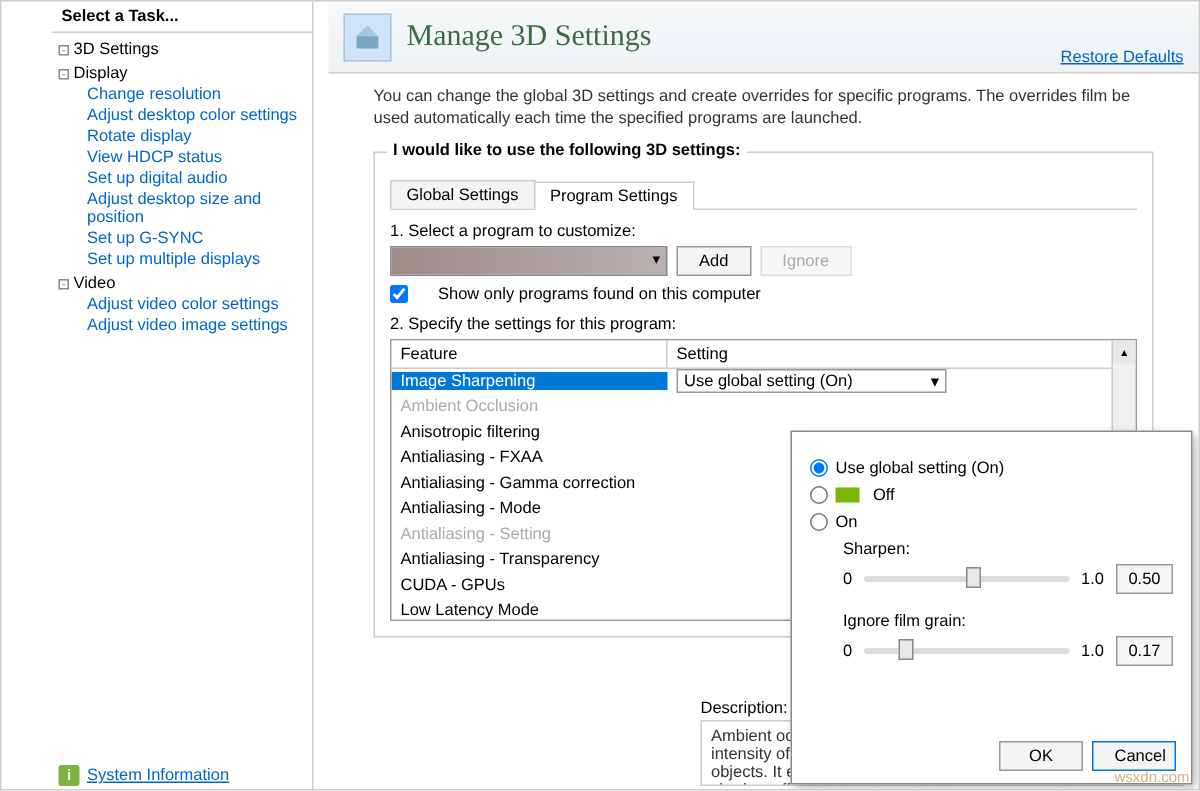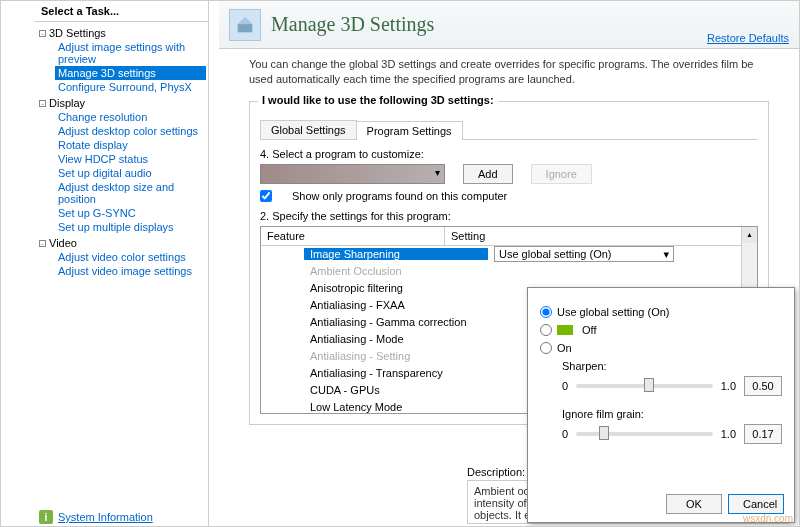--- a/index.html
+++ b/index.html
@@ -31,35 +31,35 @@
   .desc { padding: 8px 30px; font-size: 11px; line-height: 1.35; color: #333; }
 
   .group { margin: 6px 30px 0 30px; border: 1px solid #ccc; padding: 10px; position: relative; }
   .group .glabel { position: absolute; top: -8px; left: 8px; background: #fff; padding: 0 4px; font-weight: bold; }
 
   .tabs { display: flex; border-bottom: 1px solid #ccc; margin-top: 8px; }
   .tab { border: 1px solid #ccc; border-bottom: none; padding: 3px 10px; margin-right: -1px; background: #f4f4f4; cursor: pointer; }
   .tab.active { background: #fff; position: relative; top: 1px; }
 
   .step { margin-top: 8px; }
-  .row { display: flex; align-items: center; gap: 18px; margin-top: 4px; }
+  .row { display: flex; align-items: center; gap: 6px; margin-top: 4px; }
   .combo { width: 185px; height: 20px; border: 1px solid #888; background: linear-gradient(90deg,#a08a8a,#b8b0b0); position: relative; }
   .combo::after { content: "▾"; position: absolute; right: 4px; top: 2px; font-size: 10px; }
   .btn { height: 20px; padding: 0 14px; border: 1px solid #999; background: #f4f4f4; cursor: pointer; }
   .btn.dis { color: #aaa; background: #f7f7f7; border-color: #ddd; cursor: default; }
   .nv { display: inline-block; width: 16px; height: 10px; background: #76b900; vertical-align: middle; margin-right: 4px; }
   .chk { display: flex; align-items: center; gap: 20px; margin-top: 6px; }
   .chk input { width: 12px; height: 12px; }
 
   .grid { border: 1px solid #999; margin-top: 4px; height: 188px; position: relative; overflow: hidden; }
   .ghead { display: flex; background: #fff; border-bottom: 1px solid #ccc; }
   .ghead div { padding: 3px 6px; border-right: 1px solid #ccc; }
   .ghead .c1 { width: 184px; }
   .ghead .c2 { flex: 1; }
-  .gbody .gr { display: flex; height: 17px; align-items: center; margin-left: 43px; }
+  .gbody .gr { display: flex; height: 17px; align-items: center; }
   .gbody .gr .c1 { width: 184px; padding-left: 6px; }
   .gbody .gr .c2 { flex: 1; padding-left: 6px; position: relative; }
   .gr.sel .c1 { background: #0078d7; color: #fff; }
   .gr.sel .c2 .sel-combo { border: 1px solid #999; background: #fff; padding: 1px 4px; width: 180px; display: inline-block; position: relative; }
   .gr.sel .c2 .sel-combo::after { content: "▾"; position: absolute; right: 4px; }
   .gr.dis .c1 { color: #aaa; }
   .scroll { position: absolute; right: 0; top: 0; width: 16px; height: 100%; background: #f0f0f0; border-left: 1px solid #ccc; }
   .scroll .up, .scroll .dn { height: 16px; text-align: center; font-size: 8px; line-height: 16px; background: #e8e8e8; }
   .scroll .dn { position: absolute; bottom: 0; width: 100%; }
 
@@ -90,25 +90,20 @@
 <body>
 
 <div class="left">
   <div class="task-header">Select a Task...</div>
   <div class="tree" id="tree">
       <div class="tree-cat">
         <div class="tree-cat-head">
           <span class="dot">-</span>
           <span>3D Settings</span>
         </div>
-        <div class="tree-items">
-          <div class="tree-item">Adjust image settings with preview</div>
-          <div class="tree-item sel">Manage 3D settings</div>
-          <div class="tree-item">Configure Surround, PhysX</div>
-        </div>
       </div>
       <div class="tree-cat">
         <div class="tree-cat-head">
           <span class="dot">-</span>
           <span>Display</span>
         </div>
         <div class="tree-items">
           <div class="tree-item">Change resolution</div>
           <div class="tree-item">Adjust desktop color settings</div>
           <div class="tree-item">Rotate display</div>
@@ -152,21 +147,21 @@
 
   <div class="group">
     <div class="glabel">I would like to use the following 3D settings:</div>
 
     <div class="tabs">
       <div class="tab">Global Settings</div>
       <div class="tab active">Program Settings</div>
     </div>
 
     <div class="step">
-      <div>4. Select a program to customize:</div>
+      <div>1. Select a program to customize:</div>
       <div class="row">
         <div class="combo"></div>
         <button class="btn">Add</button>
         <button class="btn dis">Ignore</button>
       </div>
       <label class="chk">
         <input type="checkbox" checked="" style="">
         <span>Show only programs found on this computer</span>
       </label>
     </div>

